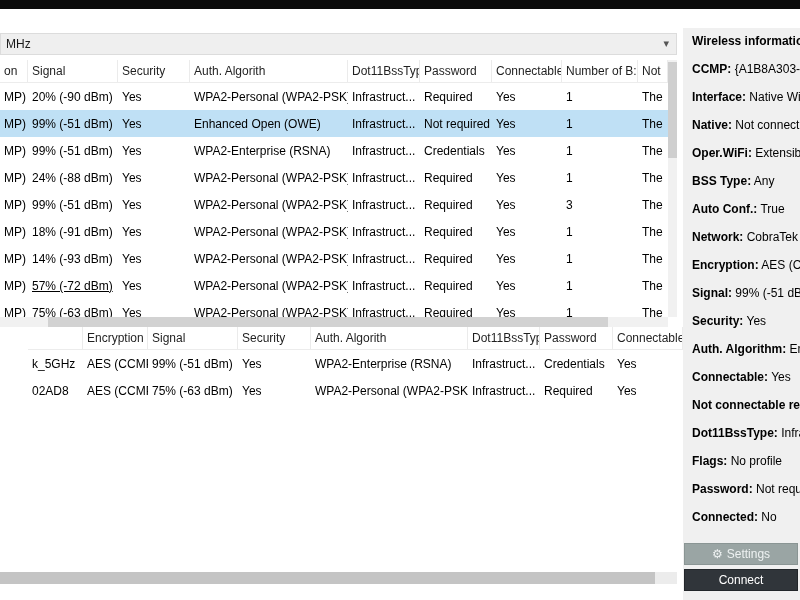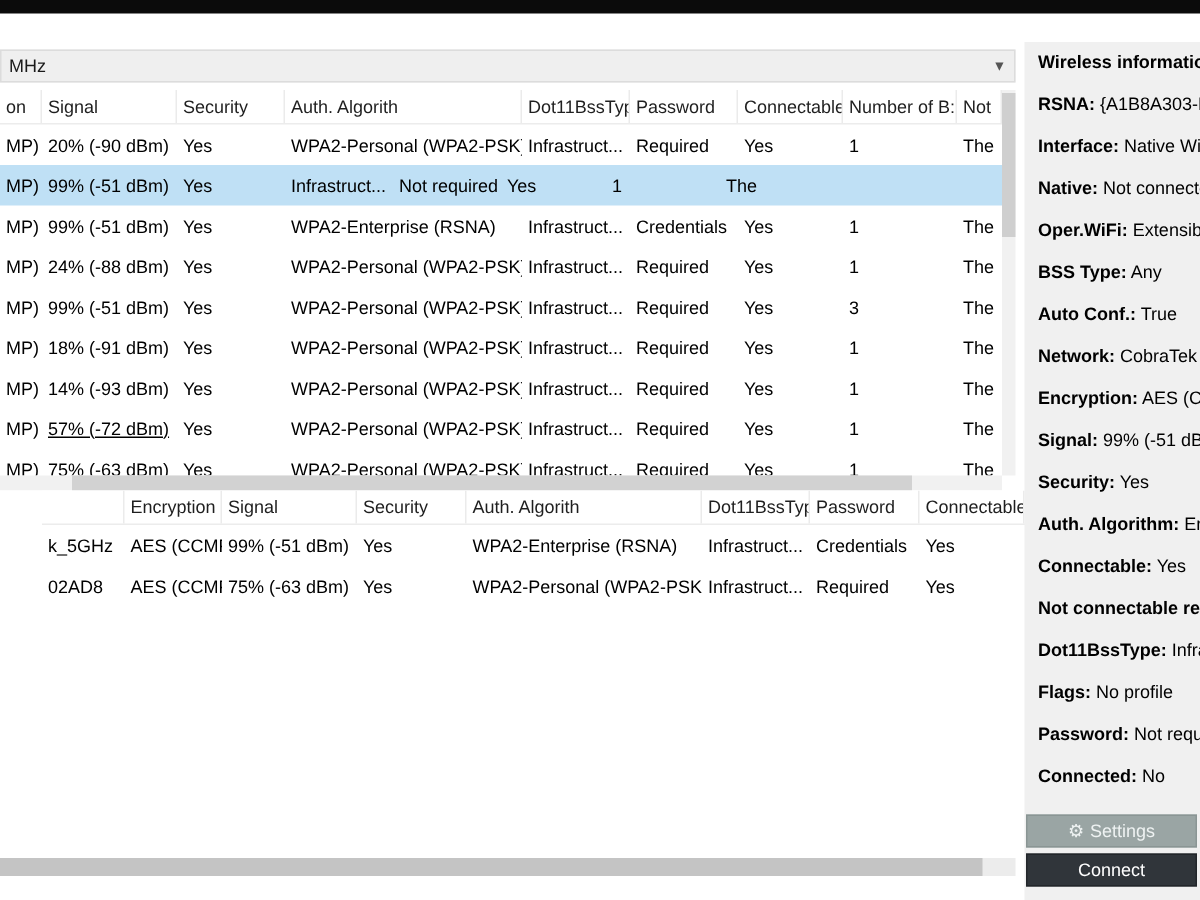--- a/index.html
+++ b/index.html
@@ -82,20 +82,21 @@
       <div class="td" style="width: 72px;">Infrastruct...</div>
       <div class="td" style="width: 72px;">Required</div>
       <div class="td" style="width: 70px;">Yes</div>
       <div class="td" style="width: 76px;">1</div>
       <div class="td" style="width: 30px;">The</div>
     </div>
     <div class="tr selected">
       <div class="td" style="width: 28px;">MP)</div>
       <div class="td" style="width: 90px;">99% (-51 dBm)</div>
       <div class="td" style="width: 72px;">Yes</div>
+      <div class="td" style="width: 158px;">Enhanced Open (OWE)</div>
       <div class="td" style="width: 72px;">Infrastruct...</div>
       <div class="td" style="width: 72px;">Not required</div>
       <div class="td" style="width: 70px;">Yes</div>
       <div class="td" style="width: 76px;">1</div>
       <div class="td" style="width: 30px;">The</div>
     </div>
     <div class="tr">
       <div class="td" style="width: 28px;">MP)</div>
       <div class="td" style="width: 90px;">99% (-51 dBm)</div>
       <div class="td" style="width: 72px;">Yes</div>
@@ -217,21 +218,21 @@
     </div>
   </div>
 
 <div class="hscroll-bottom">
   <div class="thumb"></div>
 </div>
 
 <div class="info-panel">
   <div class="info-title">Wireless information</div>
   <div>
-      <div class="field"><b>RSNA:</b><span> {A1B8A303-F25</span></div>
+      <div class="field"><b>CCMP:</b><span> {A1B8A303-F25</span></div>
       <div class="field"><b>Interface:</b><span> Native WiFi</span></div>
       <div class="field"><b>Native:</b><span> Not connected</span></div>
       <div class="field"><b>Oper.WiFi:</b><span> Extensible</span></div>
       <div class="field"><b>BSS Type:</b><span> Any</span></div>
       <div class="field"><b>Auto Conf.:</b><span> True</span></div>
       <div class="field"><b>Network:</b><span> CobraTek</span></div>
       <div class="field"><b>Encryption:</b><span> AES (CCM</span></div>
       <div class="field"><b>Signal:</b><span> 99% (-51 dBm</span></div>
       <div class="field"><b>Security:</b><span> Yes</span></div>
       <div class="field"><b>Auth. Algorithm:</b><span> Enh</span></div>

